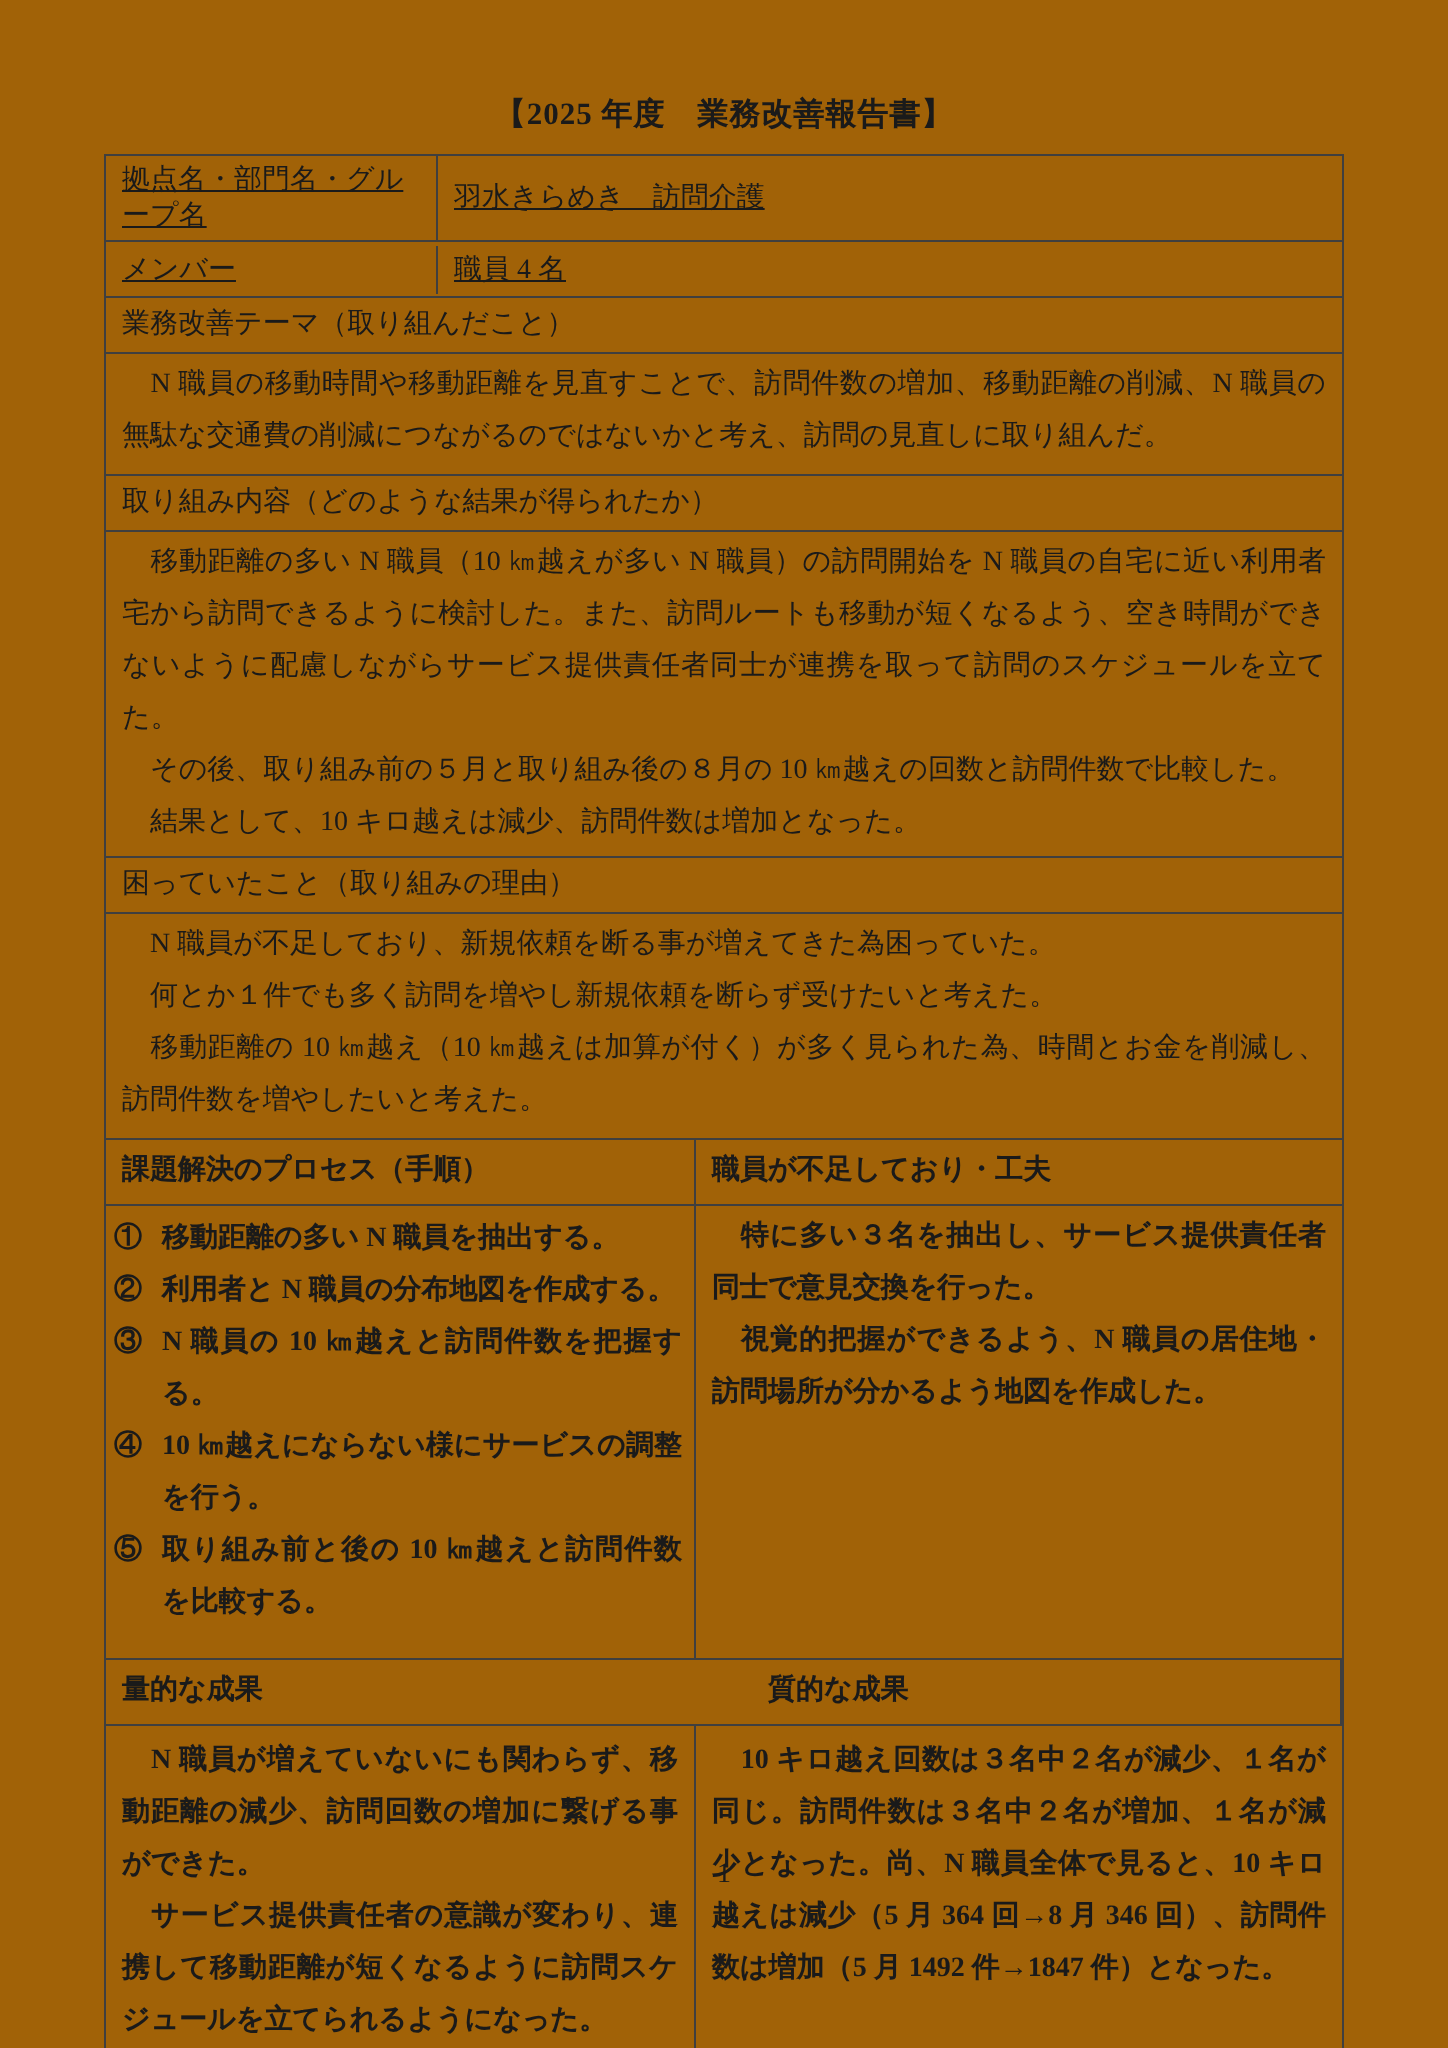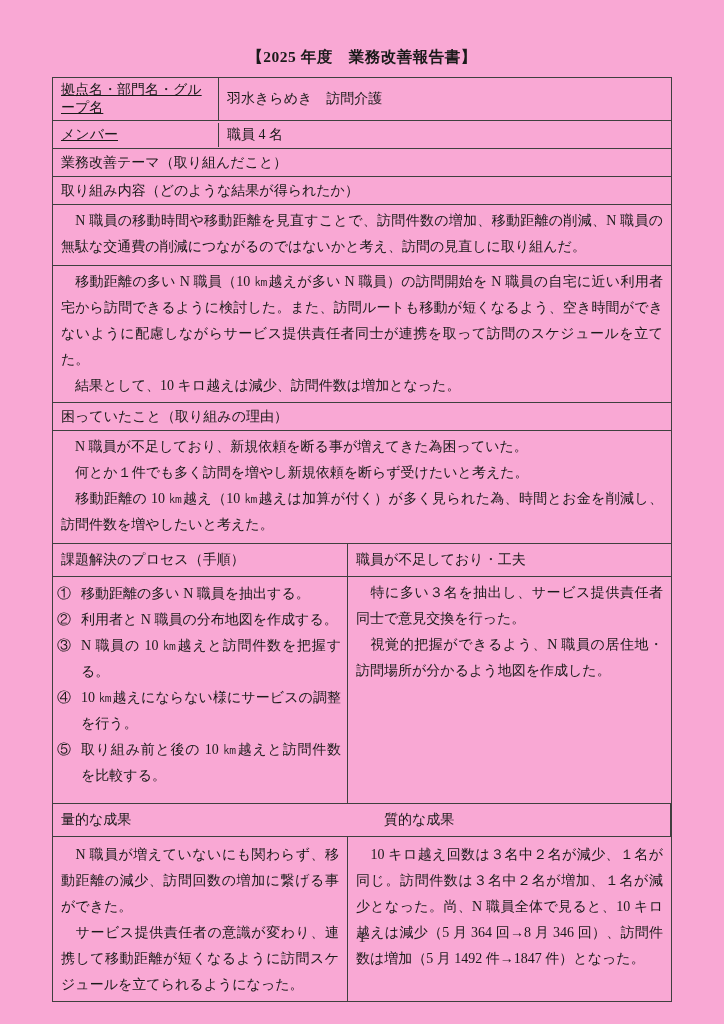--- a/index.html
+++ b/index.html
@@ -4,21 +4,21 @@
 <style>
   html, body {
     margin: 0;
     padding: 0;
     background: #ffffff;
   }
   .page {
     position: relative;
     width: 724px;
     height: 1024px;
-    background: #f9a8d4;
+    background: #a16207;
     font-family: "Liberation Serif", "DejaVu Serif", serif;
     color: #1a1a1a;
     overflow: hidden;
   }
   .title {
     padding-top: 47px;
     text-align: center;
     font-size: 15.5px;
     font-weight: bold;
     letter-spacing: 0.5px;
@@ -40,21 +40,21 @@
   .cell {
     box-sizing: border-box;
     padding: 3px 8px;
   }
   .label-col {
     width: 166px;
     border-right: 1.5px solid #3f3f3f;
     flex: 0 0 auto;
     text-decoration: underline;
   }
-  .value-col { flex: 1 1 auto; }
+  .value-col { flex: 1 1 auto; text-decoration: underline; }
   .info-row { min-height: 28px; align-items: center; }
   .hdr-row { min-height: 27px; font-family: Liberation Serif, serif; }
   .hdr-cell { width: 100%; line-height: 21px; }
   .body-cell {
     width: 100%;
     text-align: justify;
     line-height: 26px;
   }
   .body-theme { min-height: 60px; }
   .body-initiative { min-height: 127px; }
@@ -64,20 +64,21 @@
     flex: 0 0 auto;
     border-right: 1.5px solid #3f3f3f;
   }
   .split .right { flex: 1 1 auto; }
   .split-hdr { min-height: 28px; }
   .split-body-process { min-height: 227px; align-items: stretch; }
   .split-body-outcome { min-height: 121px; align-items: stretch; }
   .split .cell {
     text-align: justify;
     line-height: 26px;
+    font-weight: bold;
   }
   .outcome-cell { line-height: 24.5px; padding-top: 5px; }
   .proc-list { padding: 4px 6px 4px 4px; }
   .proc-item {
     display: flex;
     line-height: 26px;
   }
   .proc-num {
     flex: 0 0 auto;
     width: 24px;
@@ -113,31 +114,32 @@
 
     <div class="row info-row">
       <div class="cell label-col">メンバー</div>
       <div class="cell value-col">職員 4 名</div>
     </div>
 
     <div class="row hdr-row">
       <div class="cell hdr-cell">業務改善テーマ（取り組んだこと）</div>
     </div>
 
+    <div class="row">
+      <div class="cell body-cell body-theme">　N 職員の移動時間や移動距離を見直すことで、訪問件数の増加、移動距離の削減、N 職員の無駄な交通費の削減につながるのではないかと考え、訪問の見直しに取り組んだ。</div>
+    </div>
+
     <div class="row hdr-row">
       <div class="cell hdr-cell">取り組み内容（どのような結果が得られたか）</div>
-    </div>
-
-    <div class="row">
-      <div class="cell body-cell body-theme">　N 職員の移動時間や移動距離を見直すことで、訪問件数の増加、移動距離の削減、N 職員の無駄な交通費の削減につながるのではないかと考え、訪問の見直しに取り組んだ。</div>
     </div>
 
     <div class="row">
       <div class="cell body-cell body-initiative">
         <p class="para">　移動距離の多い N 職員（10 ㎞越えが多い N 職員）の訪問開始を N 職員の自宅に近い利用者宅から訪問できるように検討した。また、訪問ルートも移動が短くなるよう、空き時間ができないように配慮しながらサービス提供責任者同士が連携を取って訪問のスケジュールを立てた。</p>
+        <p class="para">　その後、取り組み前の５月と取り組み後の８月の 10 ㎞越えの回数と訪問件数で比較した。</p>
         <p class="para">　結果として、10 キロ越えは減少、訪問件数は増加となった。</p>
       </div>
     </div>
 
     <div class="row hdr-row">
       <div class="cell hdr-cell">困っていたこと（取り組みの理由）</div>
     </div>
 
     <div class="row">
       <div class="cell body-cell body-problem">

